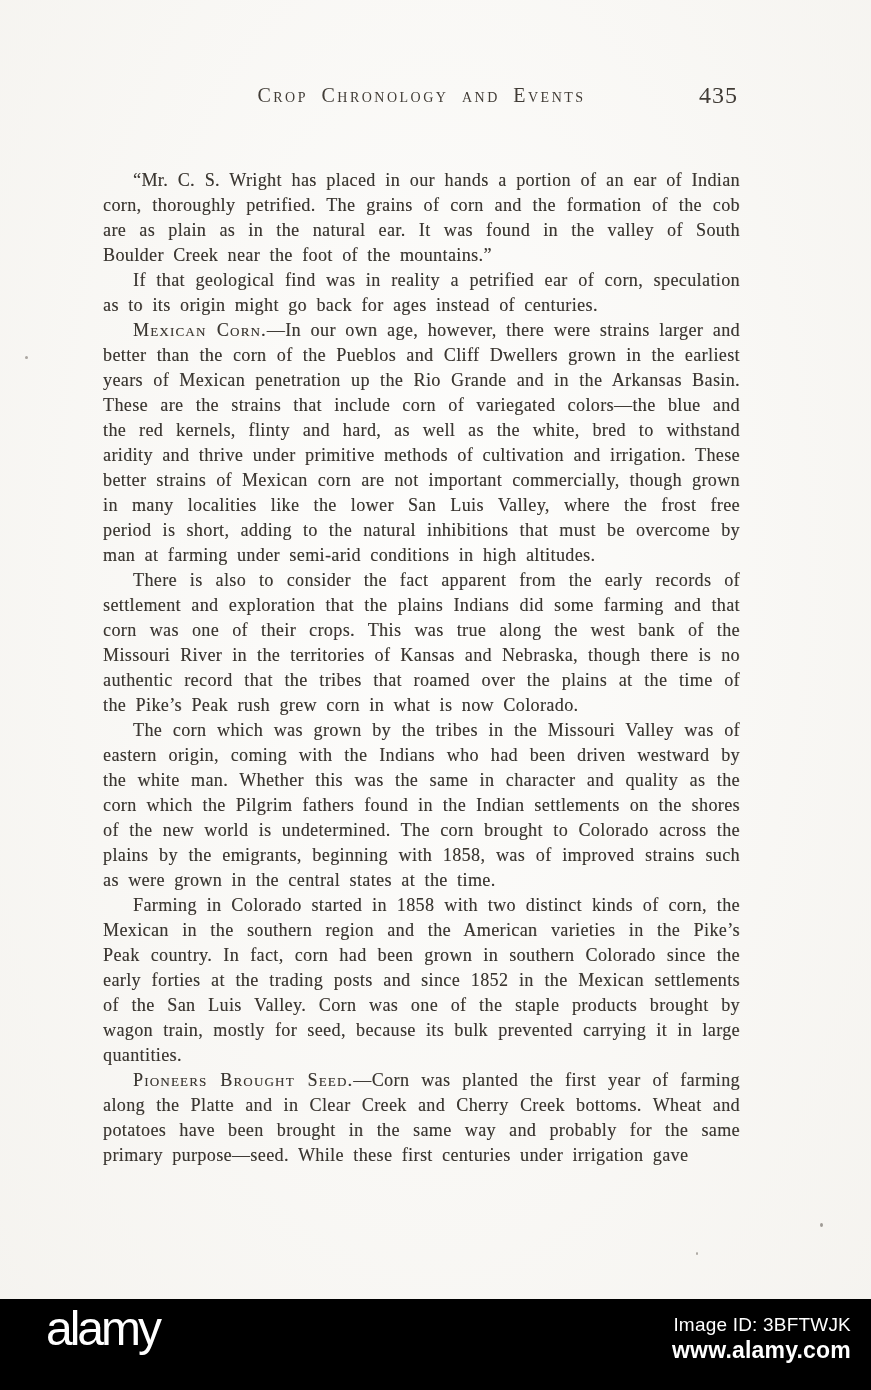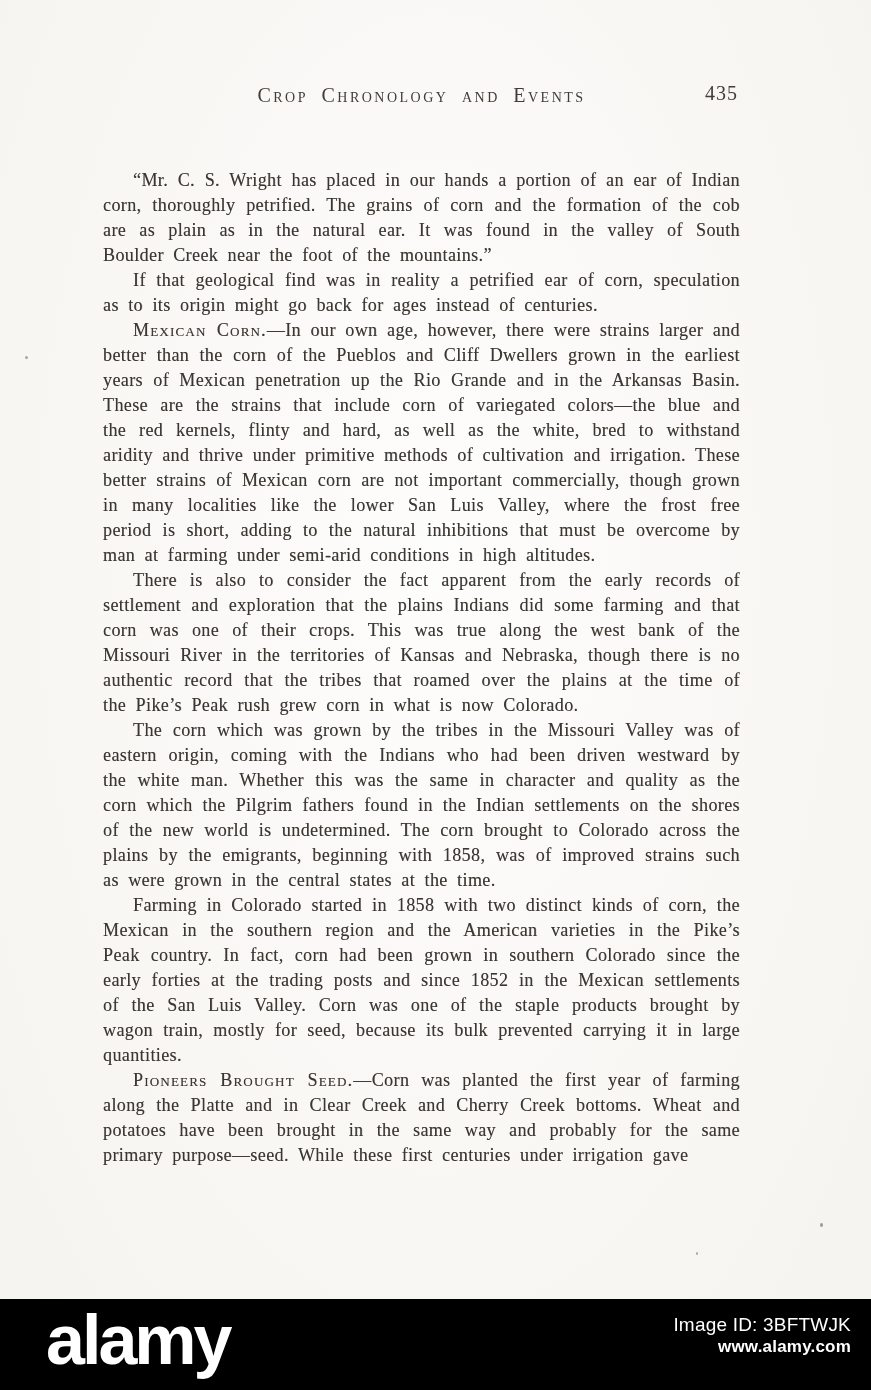--- a/index.html
+++ b/index.html
@@ -35,21 +35,21 @@
     font-variant: small-caps;
     font-size: 20px;
     letter-spacing: 2.5px;
     word-spacing: 6px;
     color: #413c36;
   }
   .page-number {
     position: absolute;
     right: 2px;
     top: -2px;
-    font-size: 20px;
+    font-size: 24px;
     letter-spacing: 1px;
     color: #413c36;
   }
   .body-text {
     position: absolute;
     top: 129px;
     left: 103px;
     width: 637px;
     color: #3a3631;
     font-size: 18px;
@@ -83,40 +83,40 @@
     width: 871px;
     height: 91px;
     background: #000000;
     font-family: "Liberation Sans", sans-serif;
   }
   .alamy-logo {
     position: absolute;
     left: 46px;
     top: 6px;
     color: #ffffff;
-    font-size: 70px;
-    font-weight: 700;
+    font-size: 48px;
+    font-weight: 400;
     letter-spacing: -3px;
     line-height: 1;
   }
   .bar-right {
     position: absolute;
     right: 20px;
     top: 15px;
     text-align: right;
     color: #ffffff;
   }
   .image-id {
     font-size: 19px;
     font-weight: 400;
     letter-spacing: 0.2px;
     margin-bottom: 1px;
   }
   .website {
-    font-size: 17px;
+    font-size: 23px;
     font-weight: 700;
     letter-spacing: 0.2px;
   }
 </style>
 </head>
 <body>
 
 <div class="screenshot">
   <div class="sheet">
 

